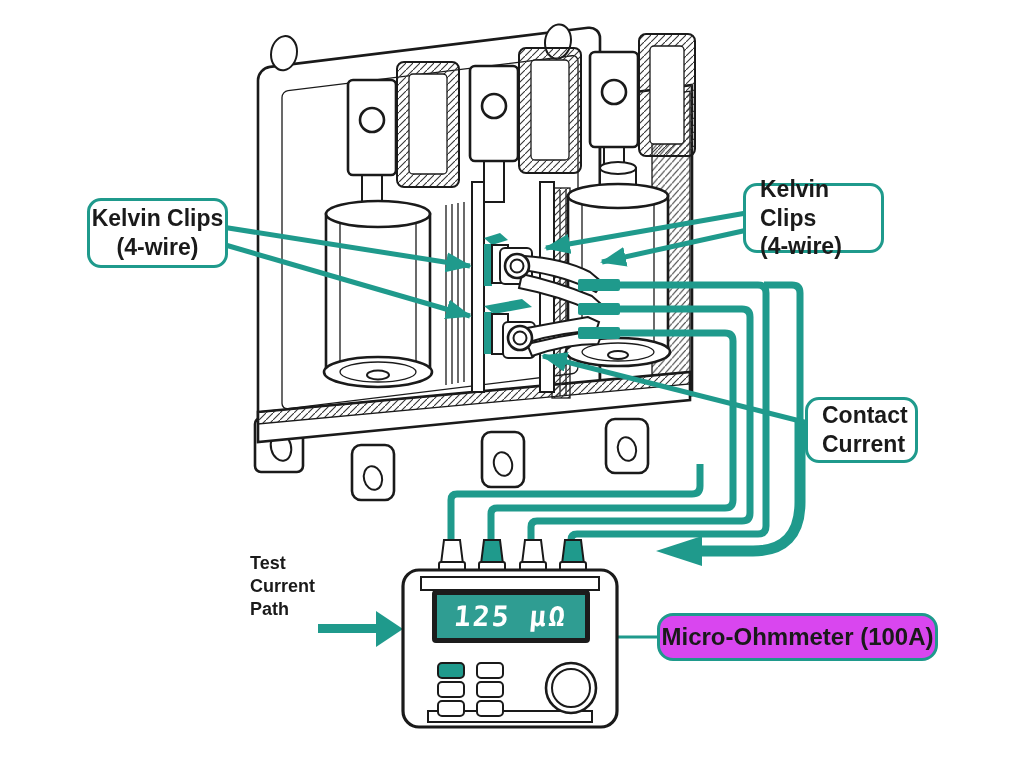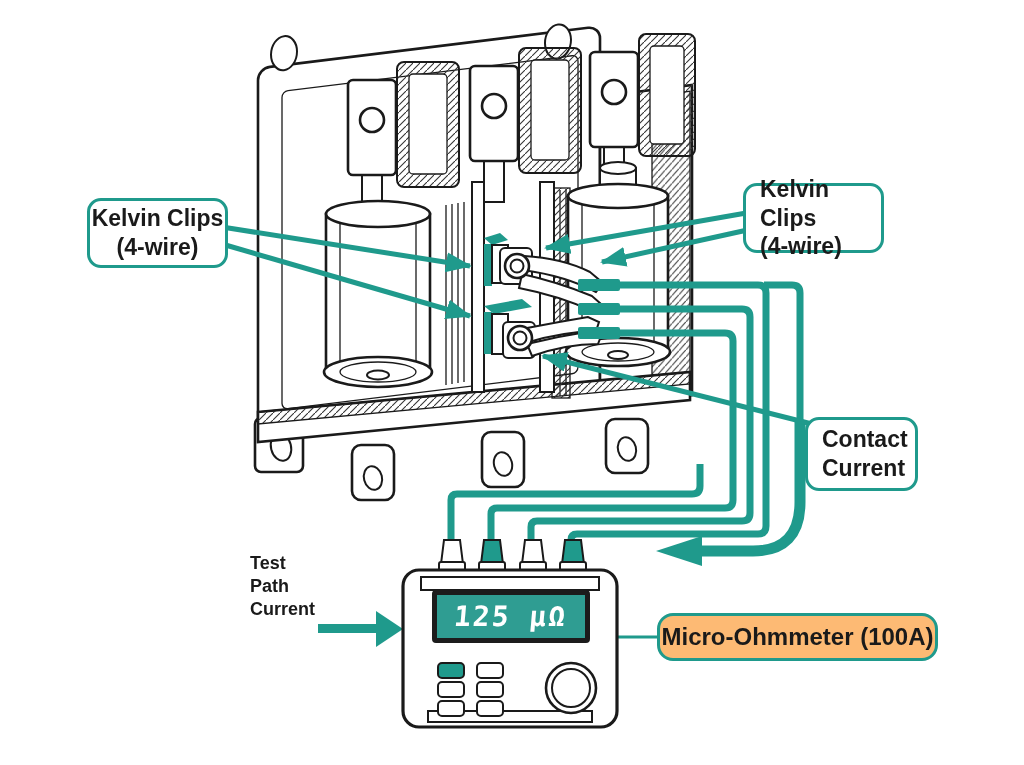--- a/index.html
+++ b/index.html
@@ -38,21 +38,21 @@
     position:absolute;left:432px;top:590px;width:158px;height:53px;
     background:var(--lcd-bg);border:5px solid #1c1c1c;border-radius:4px;
     display:flex;align-items:center;justify-content:center;
   }
   .lcd-value{
     font-family:"DejaVu Sans Mono", monospace;font-weight:bold;color:var(--lcd-text);
     font-size:28px;letter-spacing:2px;transform:skewX(-5deg);
   }
   .meter-label-box{
     position:absolute;left:657px;top:613px;width:281px;height:48px;
-    background:#fdba74;border:3px solid var(--accent);border-radius:16px;
+    background:#d946ef;border:3px solid var(--accent);border-radius:16px;
     display:flex;align-items:center;justify-content:center;
     font-size:24px;font-weight:600;color:var(--ink);white-space:nowrap;
   }
 </style>
 </head>
 <body>
 
 <div class="canvas">
 
 <svg width="1024" height="765" viewBox="0 0 1024 765">
@@ -271,29 +271,29 @@
 <div class="callout center" style="left:87px;top:198px;width:141px;height:70px;">
   <span>Kelvin Clips</span>
   <span>(4-wire)</span>
 </div>
 
 <div class="callout left" style="left:743px;top:183px;width:141px;height:70px;">
   <span>Kelvin Clips</span>
   <span>(4-wire)</span>
 </div>
 
-<div class="callout left" style="left:805px;top:397px;width:113px;height:74px;margin-top:20px;">
+<div class="callout left" style="left:805px;top:397px;width:113px;height:66px;">
   <span>Contact</span>
   <span>Current</span>
 </div>
 
 <div class="plain-label" style="left:250px;top:552px;width:120px;">
   <div>Test</div>
+  <div>Current</div>
   <div>Path</div>
-  <div>Current</div>
 </div>
 
 <div class="lcd">
   <span class="lcd-value">125 µΩ</span>
 </div>
 
 <div class="meter-label-box">
   <span>Micro-Ohmmeter (100A)</span>
 </div>
 

